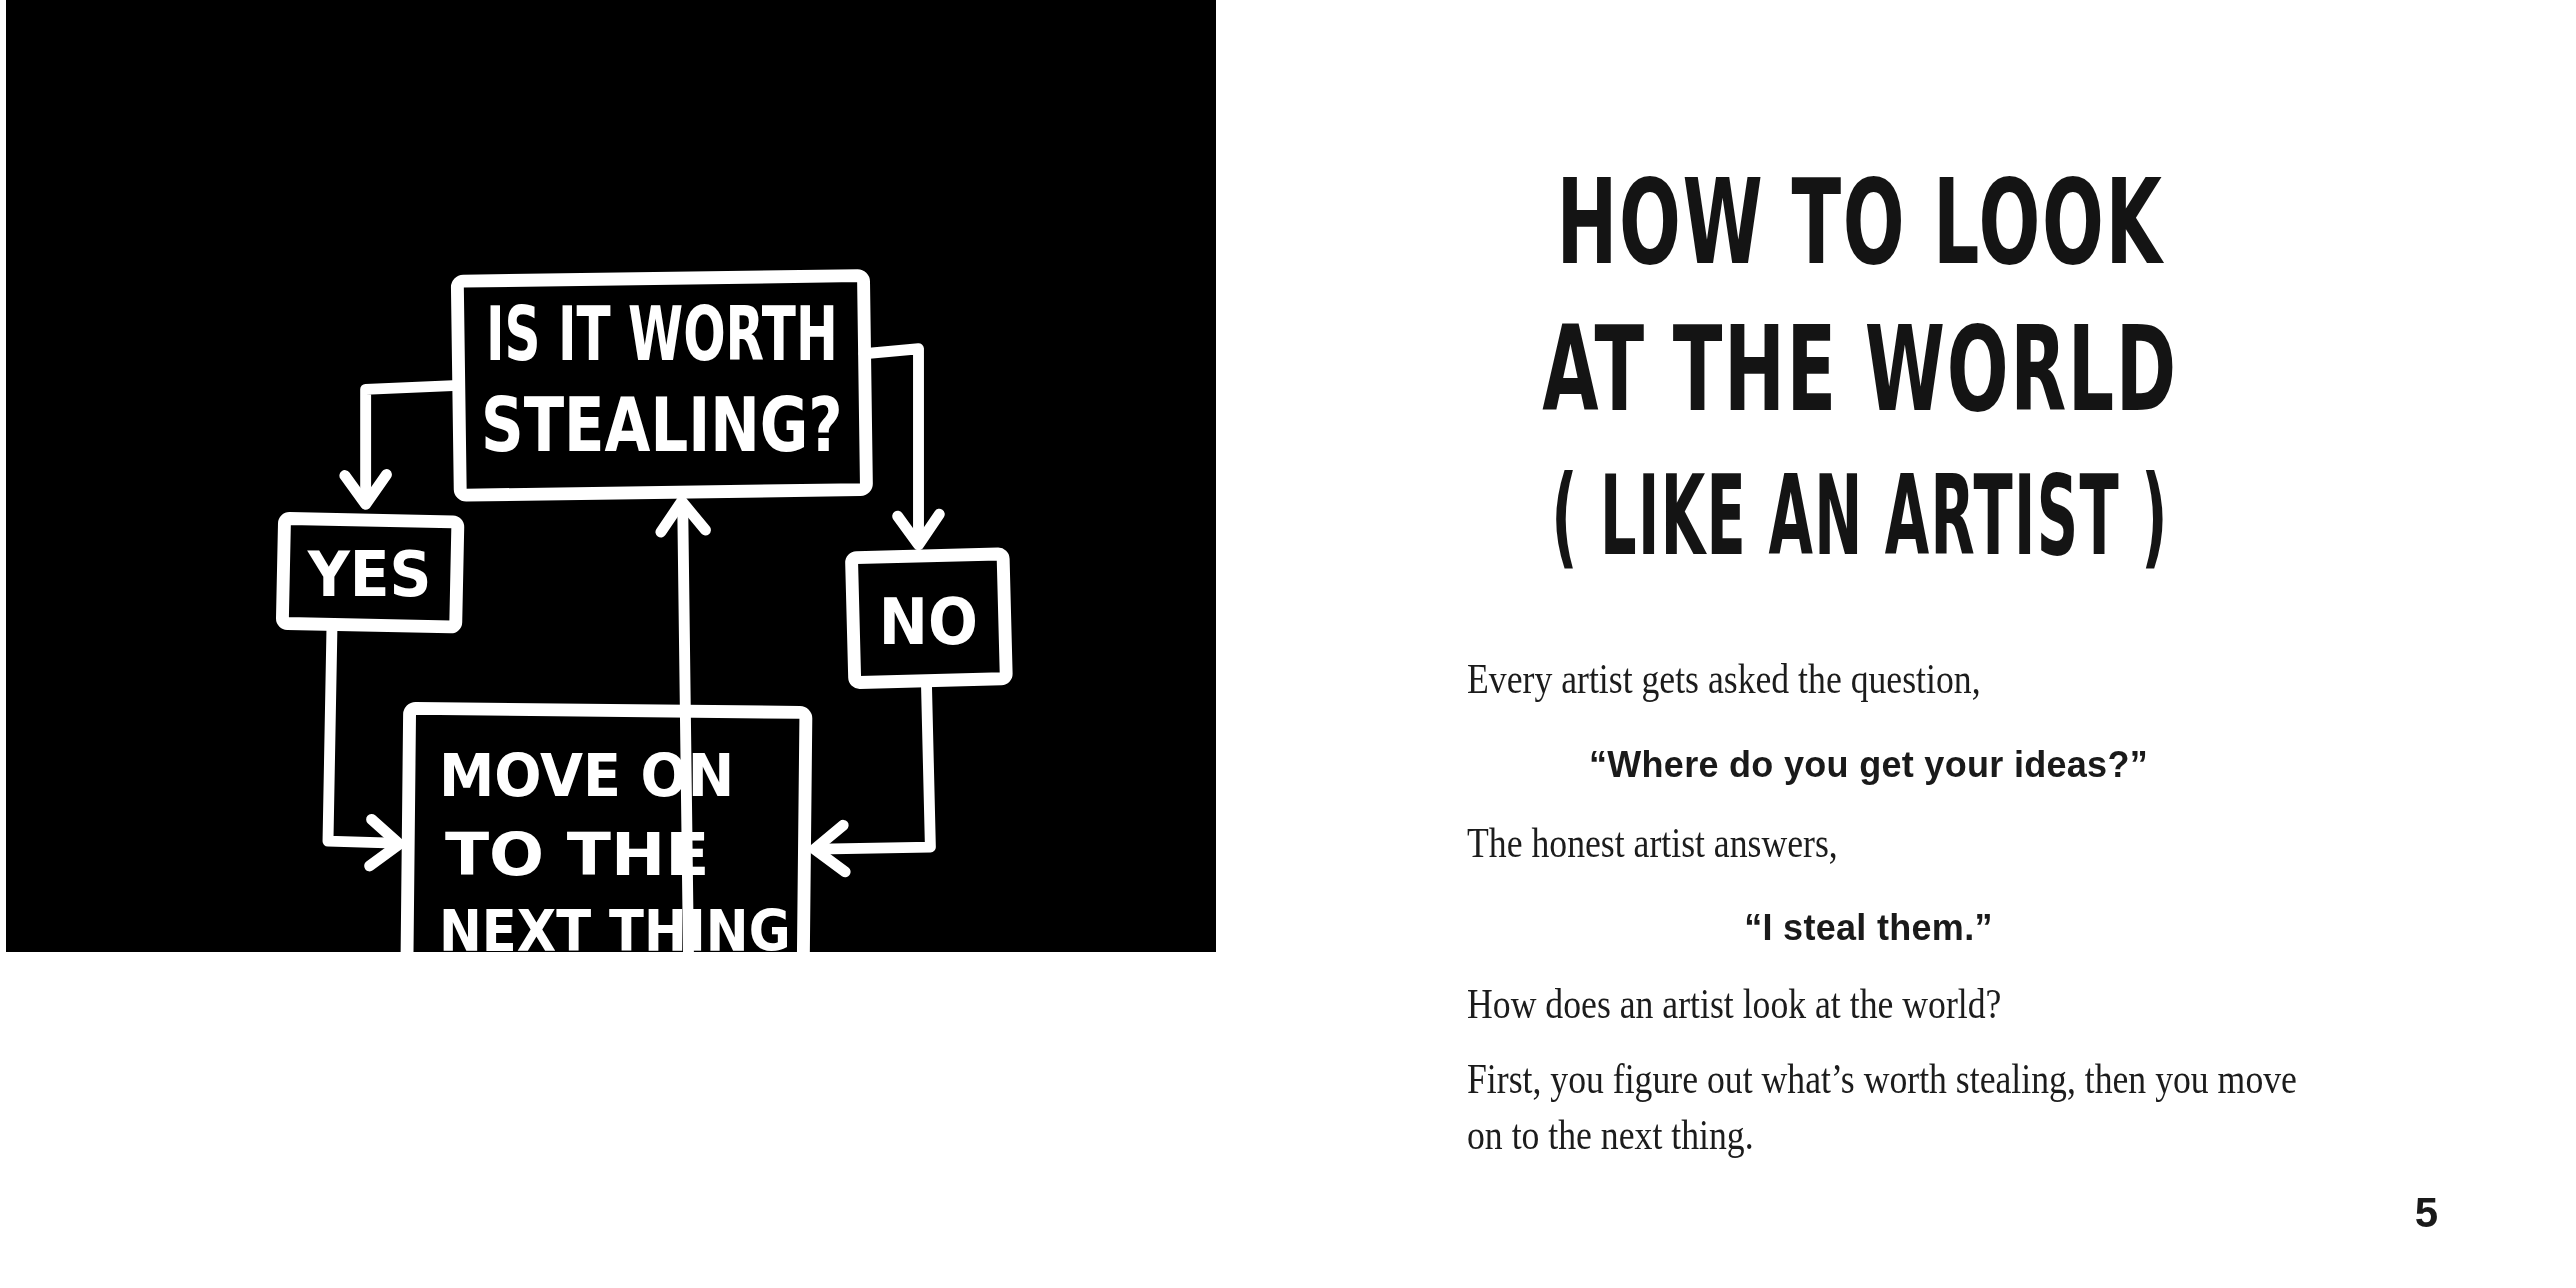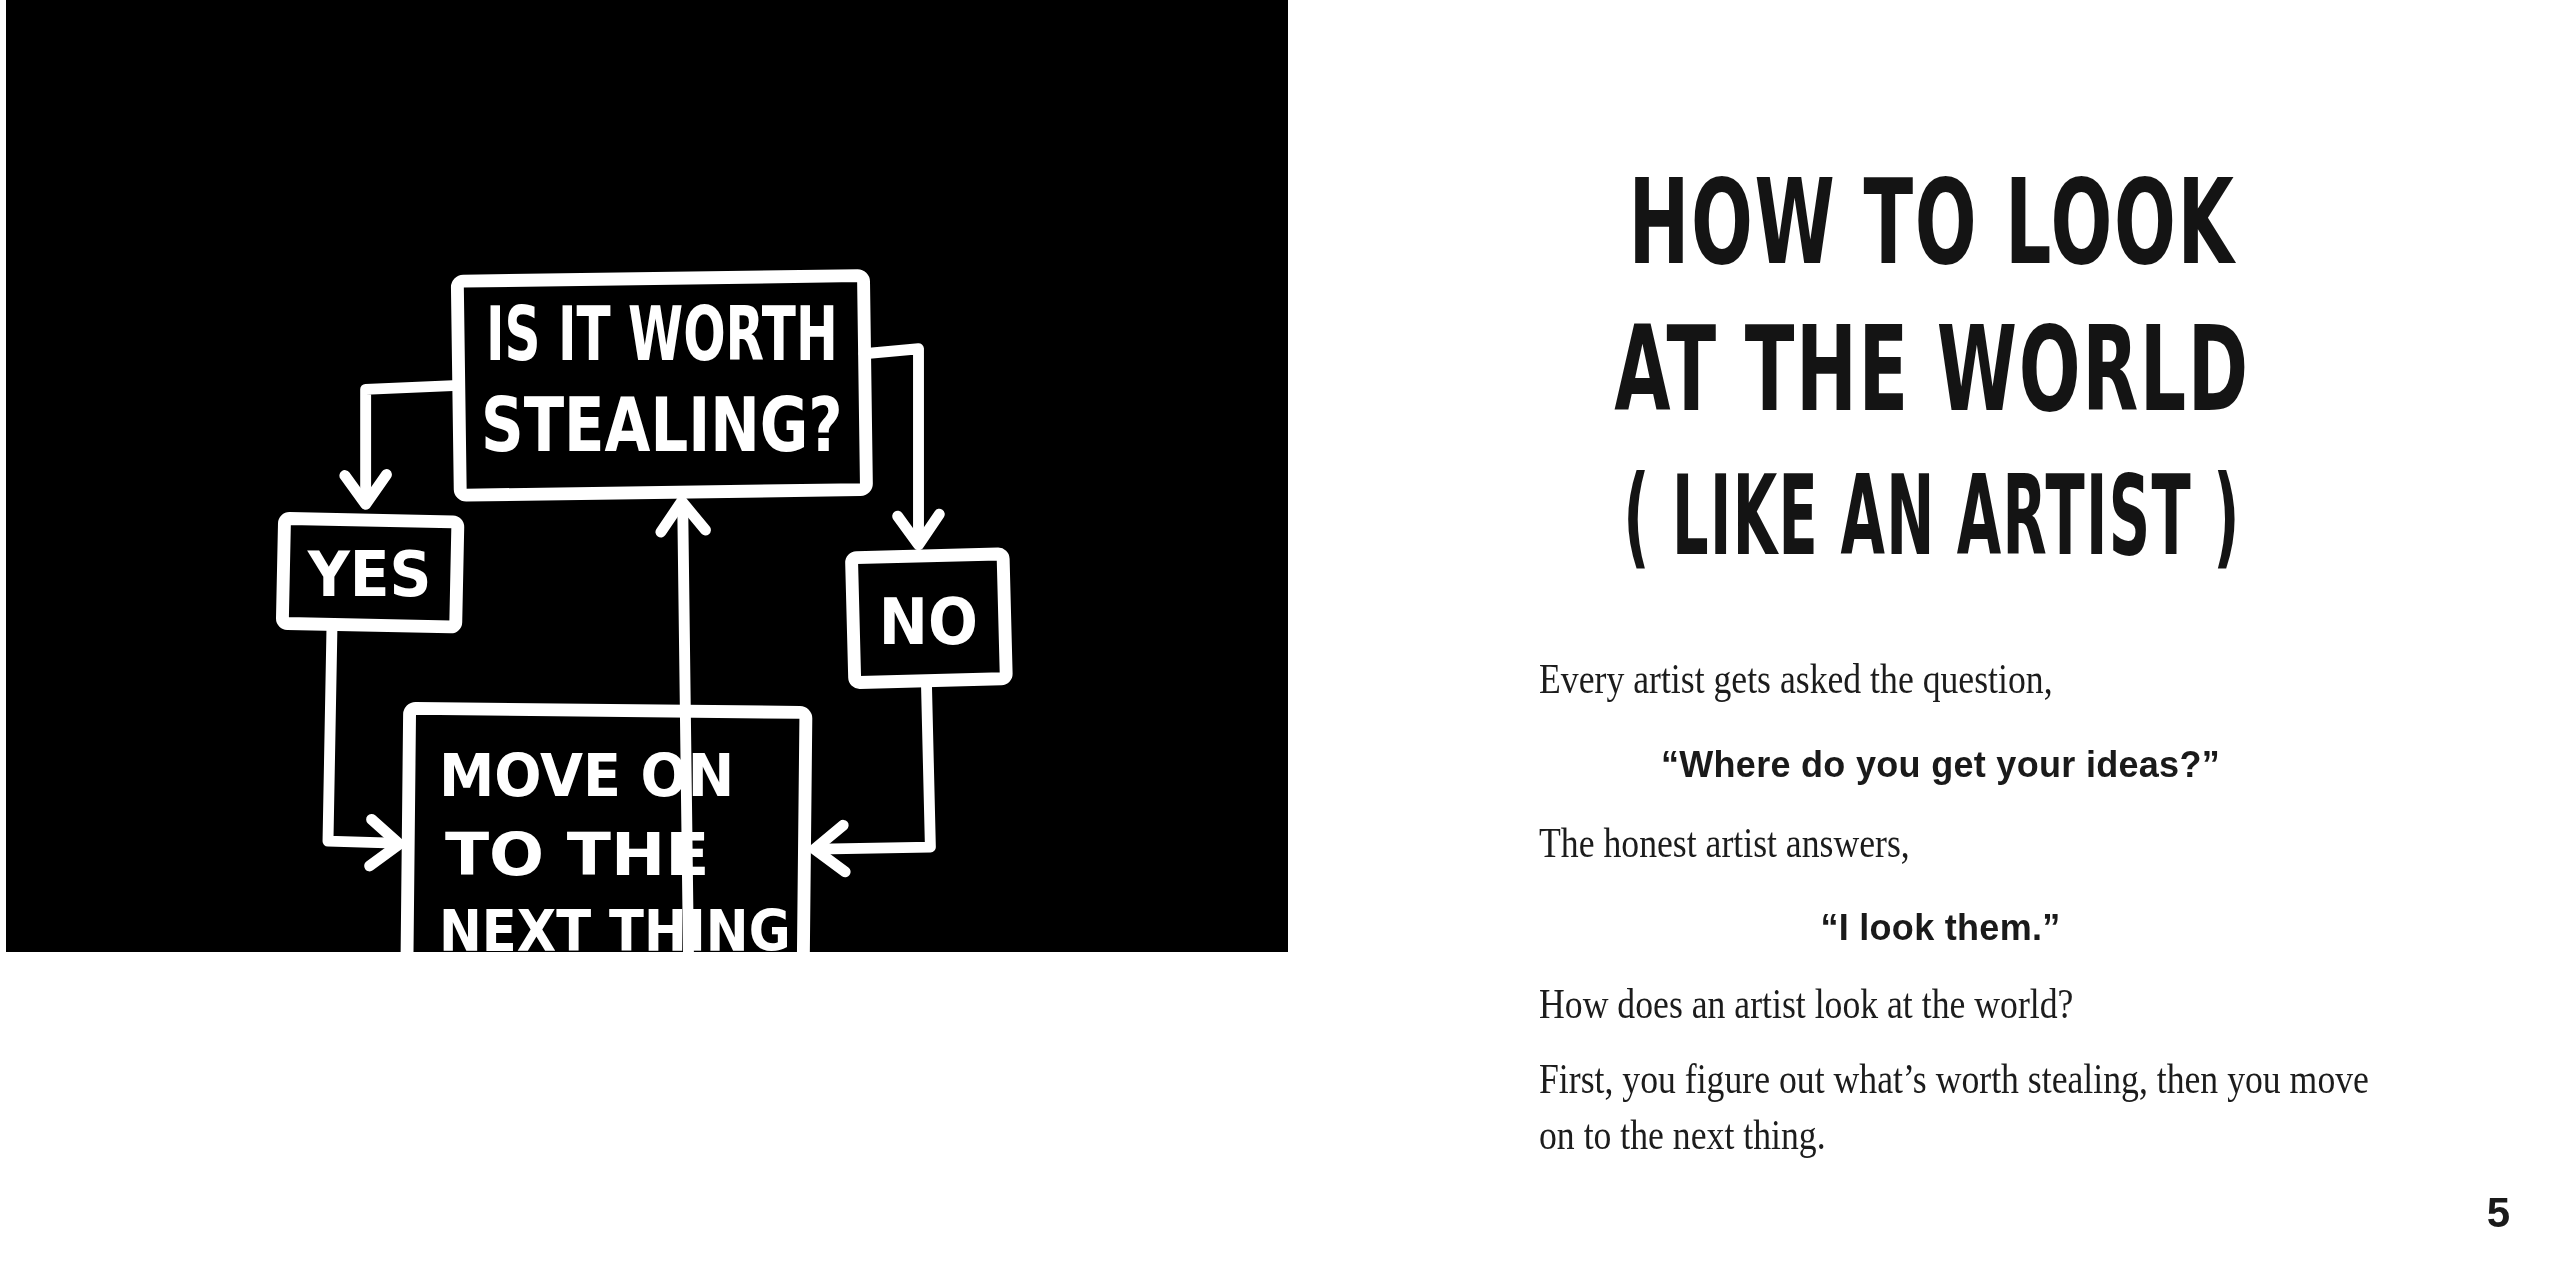--- a/index.html
+++ b/index.html
@@ -26,21 +26,21 @@
     stroke-linecap: round; stroke-linejoin: round;
   }
   .fc-text {
     fill: #ffffff;
     font-family: "DejaVu Sans", sans-serif;
     font-weight: bold;
   }
 
   
   .page-right {
-    position: absolute; left: 1288px; top: 0;
+    position: absolute; left: 1216px; top: 0;
     width: 1288px; height: 1288px;
     background: #ffffff;
     color: #1c1c1c;
   }
   .title-block { position: absolute; left: 0; top: 149px; width: 1288px; text-align: center; }
   .title-line {
     height: 147px; line-height: 147px;
     font-family: "DejaVu Sans", sans-serif;
     font-weight: bold;
     font-size: 91px;
@@ -140,21 +140,21 @@
     <div class="title-block">
       <div class="title-line title-line-1">HOW TO LOOK</div>
       <div class="title-line title-line-2">AT THE WORLD</div>
       <div class="title-line title-line-3">( LIKE AN ARTIST )</div>
     </div>
 
     <div class="body-col">
       <div class="serif-line p1">Every artist gets asked the question,</div>
       <div class="quote-line q1">“Where do you get your ideas?”</div>
       <div class="serif-line p2">The honest artist answers,</div>
-      <div class="quote-line q2">“I look them.”</div>
+      <div class="quote-line q2">“I steal them.”</div>
       <div class="serif-line p3">How does an artist look at the world?</div>
       <div class="serif-line p4a">First, you figure out what’s worth stealing, then you move</div>
       <div class="serif-line p4b">on to the next thing.</div>
     </div>
 
     <div class="page-number">5</div>
   </div>
 
 </div>
 

